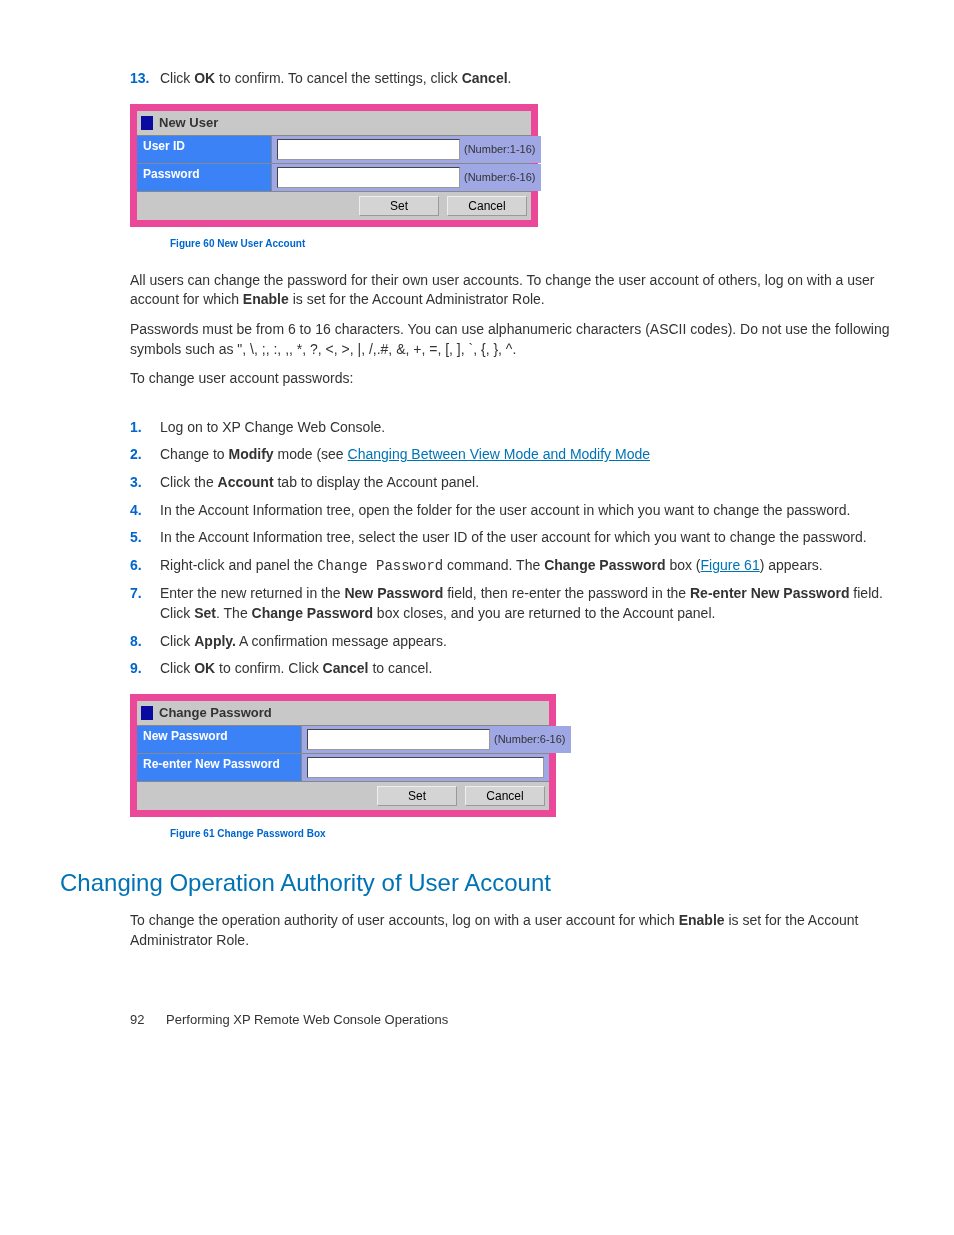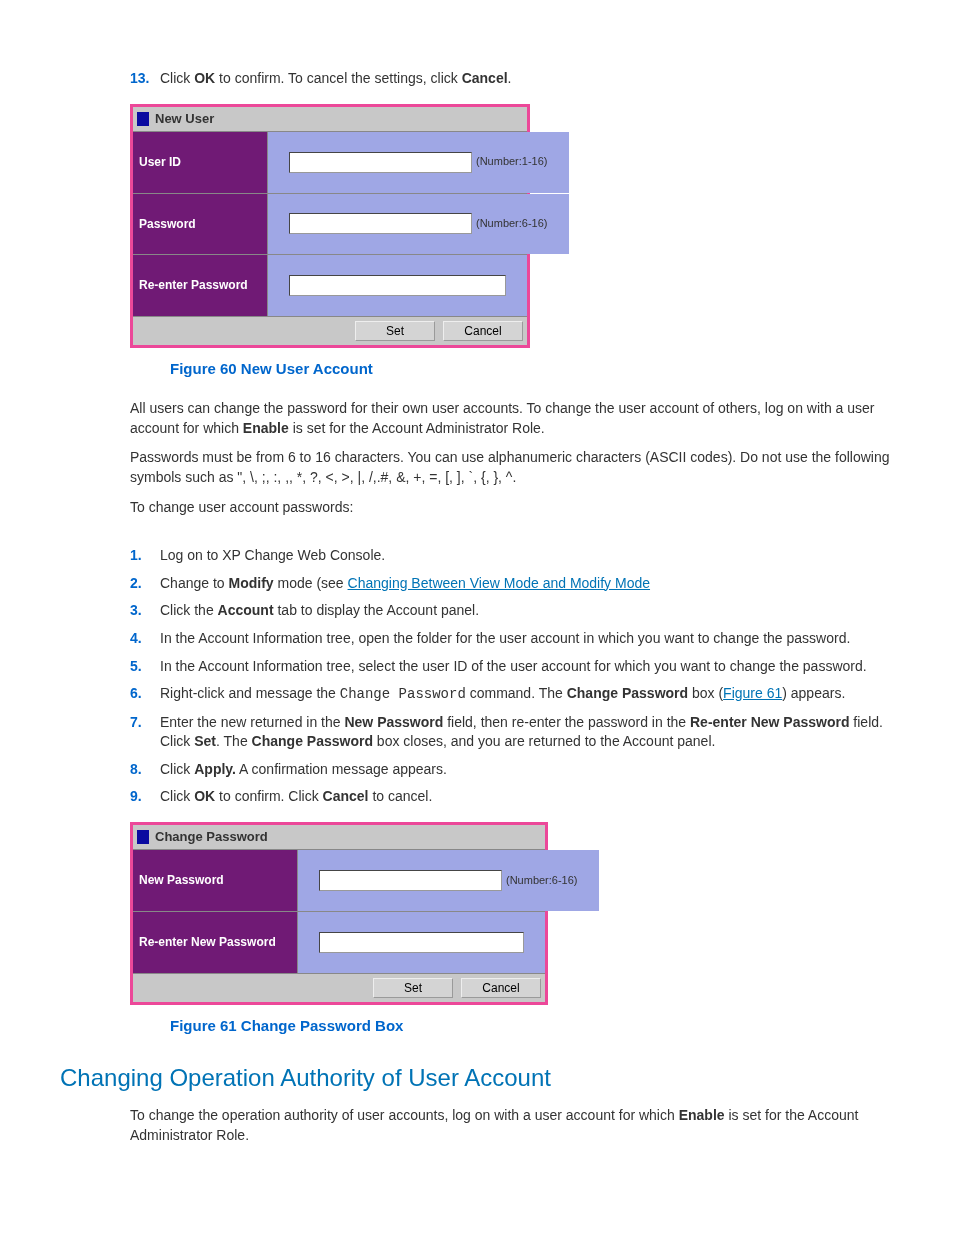--- a/index.html
+++ b/index.html
@@ -33,21 +33,21 @@
   ol li::before {
     content: counter(item) ".";
     position: absolute;
     left: 0;
     color: #0066cc;
     font-weight: bold;
   }
   .figure-caption {
     color: #0066cc;
     font-weight: bold;
-    font-size: 15px;
+    font-size: 10px;
     margin-top: 10px;
     margin-bottom: 20px;
     padding-left: 40px;
   }
   h2 {
     color: #0073b5;
     font-weight: normal;
     font-size: 24px;
     margin-left: -70px;
     margin-top: 25px;
@@ -59,21 +59,21 @@
     text-decoration: underline;
   }
   .bold {
     font-weight: bold;
   }
   .mono {
     font-family: "Courier New", monospace;
   }
   
   .dialog {
-    border: 3px solid #ec4899;
+    border: 7px solid #ec4899;
     background: #c8c8c8;
     width: 394px;
     margin-top: 15px;
     margin-bottom: 5px;
   }
   .dialog-title {
     display: flex;
     align-items: center;
     padding: 3px 4px;
     font-weight: bold;
@@ -84,37 +84,37 @@
     width: 12px;
     height: 14px;
     background: #0a0aa0;
     margin-right: 6px;
   }
   .dialog-row {
     display: flex;
     border-top: 1px solid #888;
   }
   .dialog-row .label {
-    background: #701a75;
+    background: #3b82f6;
     color: #fff;
     font-weight: bold;
     font-size: 12px;
-    padding: 22px 6px;
+    padding: 2px 6px;
     flex: 0 0 122px;
     border-right: 1px solid #888;
   }
   .dialog.wide .dialog-row .label {
     flex: 0 0 152px;
   }
   .dialog-row .field {
     background: #9fa7e5;
     flex: 1;
     display: flex;
     align-items: center;
-    padding: 3px 21px;
+    padding: 3px 5px;
   }
   .dialog-row .field input {
     flex: 1;
     border: 1px inset #999;
     height: 17px;
     background: #fff;
   }
   .dialog-row .hint {
     font-size: 11px;
     color: #333;
@@ -168,26 +168,20 @@
         <span class="hint">(Number:1-16)</span>
       </div>
     </div>
     <div class="dialog-row">
       <div class="label">Password</div>
       <div class="field">
         <input type="text" style="">
         <span class="hint">(Number:6-16)</span>
       </div>
     </div>
-    <div class="dialog-row">
-      <div class="label">Re-enter Password</div>
-      <div class="field">
-        <input type="text" style="">
-      </div>
-    </div>
     <div class="dialog-buttons">
       <button>Set</button>
       <button>Cancel</button>
     </div>
   </div>
 
   <div class="figure-caption">Figure 60 New User Account</div>
 
 
   <p>
@@ -202,21 +196,21 @@
     <li>Log on to XP Change Web Console.</li>
     <li>
       <span>Change to </span><span class="bold">Modify</span><span> mode (see </span><span class="link">Changing Between View Mode and Modify Mode</span>
     </li>
     <li>
       <span>Click the </span><span class="bold">Account</span><span> tab to display the Account panel.</span>
     </li>
     <li>In the Account Information tree, open the folder for the user account in which you want to change the password.</li>
     <li>In the Account Information tree, select the user ID of the user account for which you want to change the password.</li>
     <li>
-      <span>Right-click and message the </span><span class="mono">Change Password</span><span> command. The </span><span class="bold">Change Password</span><span> box (</span><span class="link">Figure 61</span><span>) appears.</span>
+      <span>Right-click and panel the </span><span class="mono">Change Password</span><span> command. The </span><span class="bold">Change Password</span><span> box (</span><span class="link">Figure 61</span><span>) appears.</span>
     </li>
     <li>
       <span>Enter the new returned in the </span><span class="bold">New Password</span><span> field, then re-enter the password in the </span><span class="bold">Re-enter New Password</span><span> field. Click </span><span class="bold">Set</span><span>. The </span><span class="bold">Change Password</span><span> box closes, and you are returned to the Account panel.</span>
     </li>
     <li>
       <span>Click </span><span class="bold">Apply.</span><span> A confirmation message appears.</span>
     </li>
     <li>
       <span>Click </span><span class="bold">OK</span><span> to confirm. Click </span><span class="bold">Cancel</span><span> to cancel.</span>
     </li>
@@ -247,14 +241,18 @@
   </div>
 
   <div class="figure-caption">Figure 61 Change Password Box</div>
 
   <h2>Changing Operation Authority of User Account</h2>
 
   <p>
     <span>To change the operation authority of user accounts, log on with a user account for which </span><span class="bold">Enable</span><span> is set for the Account Administrator Role.</span>
   </p>
 
+  <div class="footer">
+    <span class="pagenum">92</span>
+    <span>Performing XP Remote Web Console Operations</span>
+  </div>
 
 </div>
 
 </body></html>

